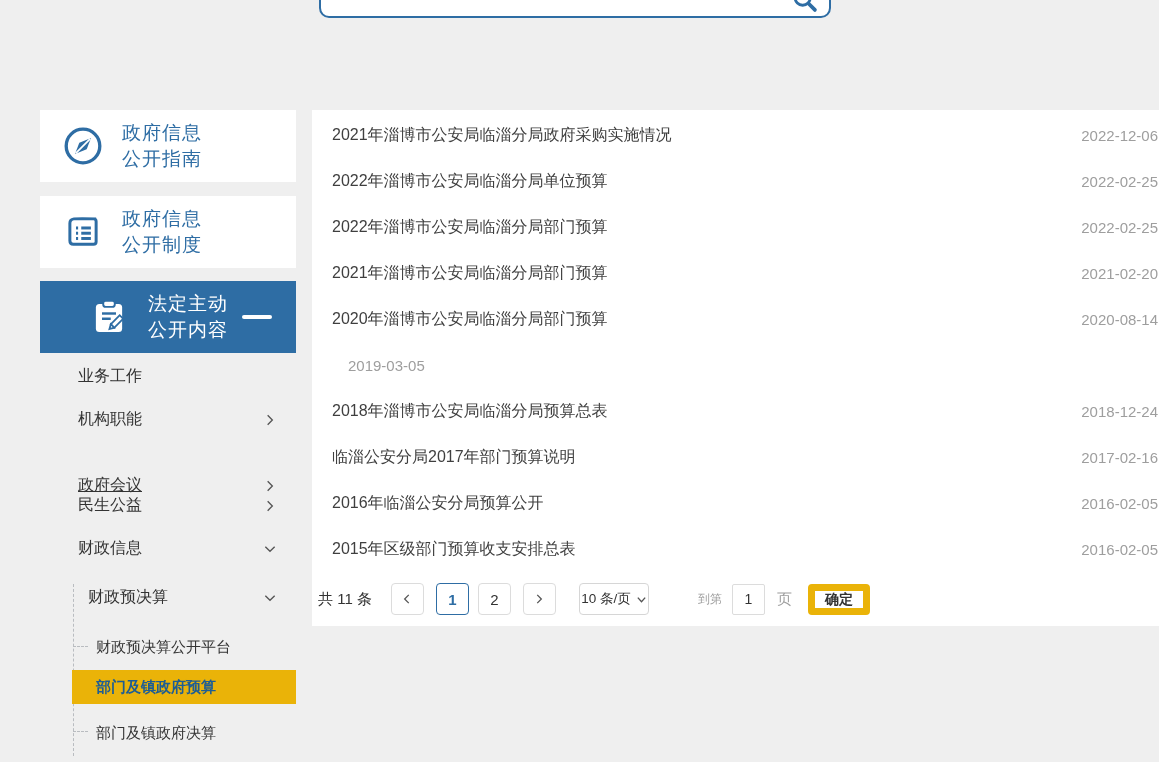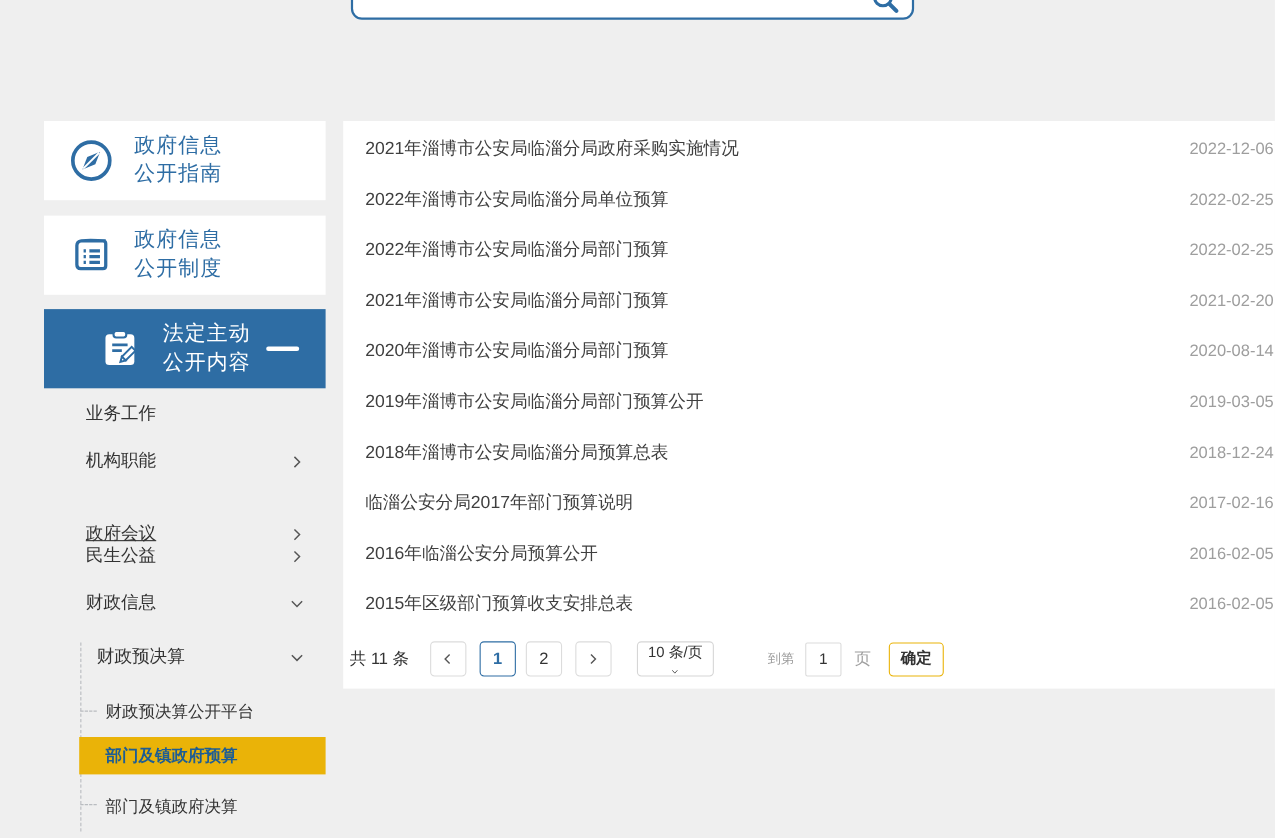--- a/index.html
+++ b/index.html
@@ -45,27 +45,27 @@
   .pager .total { margin-right:19px; }
   .pg-btn { width:33px; height:32px; border:1px solid #dcdcdc; border-radius:4px; background:#fff;
     display:flex; align-items:center; justify-content:center; color:#555; cursor:pointer; }
   .pg-btn svg { width:14px; height:14px; }
   .pg-num { width:33px; height:32px; border:1px solid #dcdcdc; border-radius:4px; background:#fff;
     display:flex; align-items:center; justify-content:center; font-size:15px; color:#333; cursor:pointer; }
   .pg-num.current { border-color:#2e6da4; color:#2e6da4; font-weight:bold; }
   .m12 { margin-left:12px; } .m9 { margin-left:9px; }
   .page-size { margin-left:23px; width:70px; height:32px; border:1px solid #d6d6d6; border-radius:4px;
     background:#fff; display:flex; align-items:center; justify-content:center; gap:5px;
-    font-size:13.5px; color:#333; cursor:pointer;flex-direction:column; }
+    font-size:13.5px; color:#333; cursor:pointer; }
   .page-size svg { width:11px; height:11px; color:#555; }
   .goto-label { margin-left:49px; color:#9e9e9e; font-size:12px; }
   .goto-input { margin-left:10px; width:33px; height:31px; border:1px solid #dcdcdc; border-radius:2px;
     text-align:center; font-size:14px; color:#333; outline:none; font-family:"Liberation Sans",sans-serif; }
   .goto-suffix { margin-left:12px; color:#9e9e9e; font-size:15px; }
-  .confirm-btn { margin-left:16px; height:31px; padding:0 10px; border:1px solid #eab308; border-radius:4px;
+  .confirm-btn { margin-left:16px; height:31px; padding:0 10px; border:7px solid #eab308; border-radius:4px;
     background:#fff; font-size:14px; color:#333; font-weight:bold; cursor:pointer;
     font-family:"Liberation Sans",sans-serif; }
 </style>
 </head>
 <body>
 
 <div class="screen">
 
   <div class="search-box">
     <input class="search-input" value="" style="">
@@ -204,21 +204,20 @@
     </div>
     <div class="doc-row">
       <span class="doc-title">2021年淄博市公安局临淄分局部门预算</span>
       <span class="doc-date">2021-02-20</span>
     </div>
     <div class="doc-row">
       <span class="doc-title">2020年淄博市公安局临淄分局部门预算</span>
       <span class="doc-date">2020-08-14</span>
     </div>
     <div class="doc-row">
-      <span class="doc-title">2019年淄博市公安局临淄分局部门预算公开</span>
       <span class="doc-date">2019-03-05</span>
     </div>
     <div class="doc-row">
       <span class="doc-title">2018年淄博市公安局临淄分局预算总表</span>
       <span class="doc-date">2018-12-24</span>
     </div>
     <div class="doc-row">
       <span class="doc-title">临淄公安分局2017年部门预算说明</span>
       <span class="doc-date">2017-02-16</span>
     </div>

